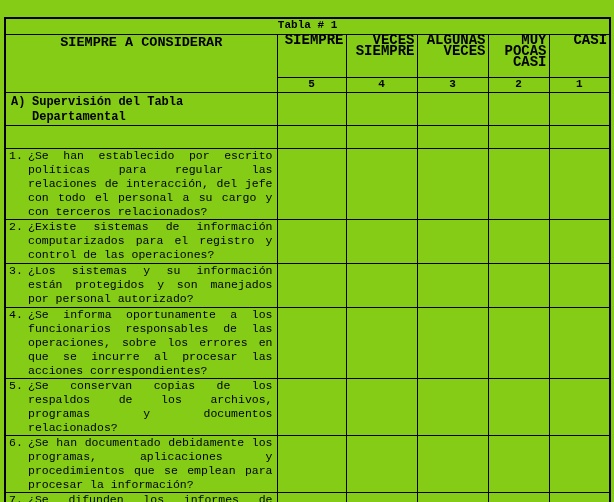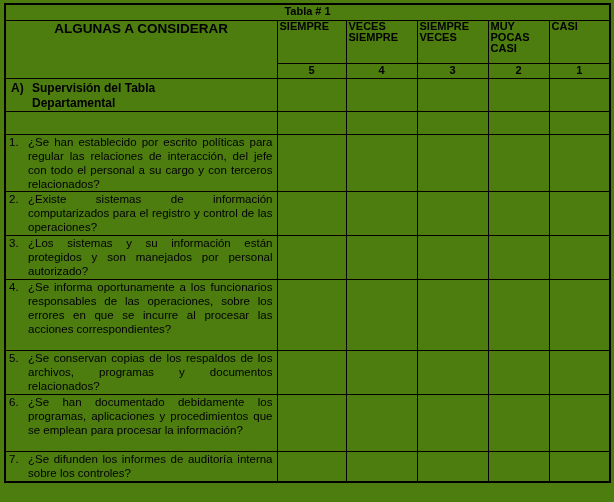--- a/index.html
+++ b/index.html
@@ -1,39 +1,39 @@
 <!DOCTYPE html>
 <html><head>
 <meta charset="utf-8">
 <style>
   html, body { margin:0; padding:0; background:#ffffff; }
   .page {
     width:614px; height:502px; box-sizing:border-box;
-    padding:3px 4px; background:#4d7c0f;
-    font-family:Liberation Sans, sans-serif; color:#000;
+    padding:17px 4px; background:#84cc16;
+    font-family:Liberation Mono, monospace; color:#000;
   }
   table.survey {
     border-collapse:collapse; table-layout:fixed;
     width:605px; border:2px solid #000;
   }
   table.survey td {
     border:1px solid #000; padding:0 2px;
     vertical-align:top; overflow:hidden;
   }
   .title-row td {
     height:15px; text-align:center; vertical-align:middle;
     font-weight:bold; font-size:11px; padding:0;
   }
   td.aspect-header {
     text-align:center; vertical-align:middle;
     font-weight:bold; font-size:13.5px;
   }
   td.col-header {
-    height:42px; text-align:left; vertical-align:middle;
-    font-weight:bold; font-size:11px; line-height:11px; padding:1px;
+    height:42px; text-align:right; vertical-align:middle;
+    font-weight:bold; font-size:14px; line-height:11px; padding:1px;
   }
   .num-row td {
     height:14px; text-align:center; vertical-align:middle;
     font-weight:bold; font-size:11px; padding:0;
   }
   .section-row td.qcell { padding-top:2px; }
   .sec { display:flex; font-weight:bold; font-size:12px; line-height:15px; }
   .sec .letter { flex:0 0 24px; padding-left:3px; box-sizing:border-box; }
   .sec .stxt  { flex:1; display:block; padding-right:40px; }
   .q { display:flex; font-size:11.5px; line-height:14px; }
@@ -59,24 +59,24 @@
       <col style="width:61px">
       <col style="width:61px">
     </colgroup>
 
     <tbody>
         <tr class="title-row">
       <td colspan="6">Tabla # 1</td>
     </tr>
 
     <tr>
-      <td class="aspect-header" rowspan="2">ALGUNAS A CONSIDERAR</td>
+      <td class="aspect-header" rowspan="2">SIEMPRE A CONSIDERAR</td>
       <td class="col-header">SIEMPRE</td>
       <td class="col-header">VECES SIEMPRE</td>
-      <td class="col-header">SIEMPRE VECES</td>
+      <td class="col-header">ALGUNAS VECES</td>
       <td class="col-header">MUY POCAS CASI</td>
       <td class="col-header">CASI</td>
     </tr>
 
     <tr class="num-row">
       <td>5</td>
       <td>4</td>
       <td>3</td>
       <td>2</td>
       <td>1</td>

